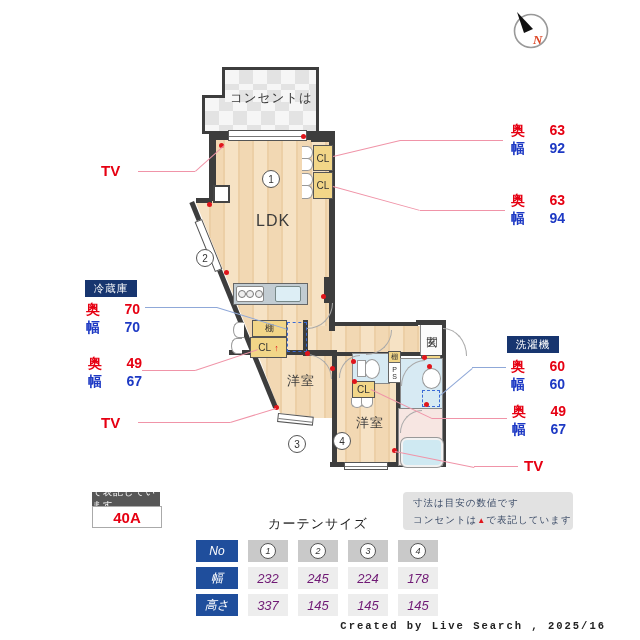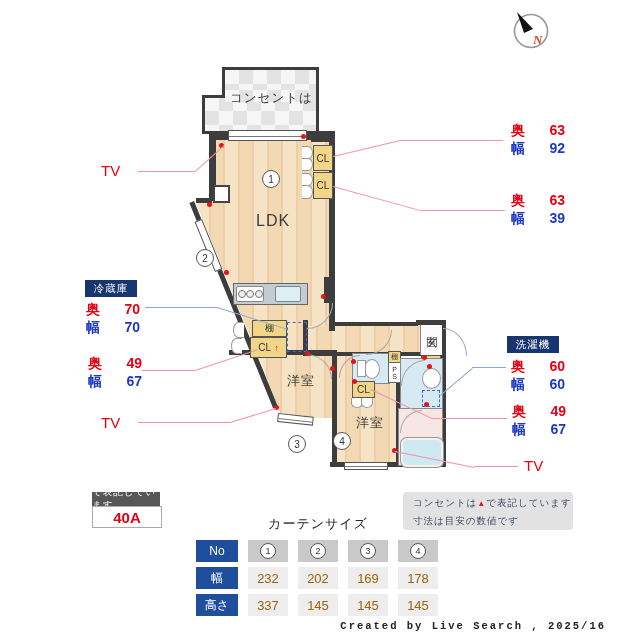--- a/index.html
+++ b/index.html
@@ -22,38 +22,38 @@
   .fold-l{border:1px solid #999;border-right:none;border-radius:100% 0 0 100%;}
   .dot{position:absolute;width:5px;height:5px;border-radius:50%;background:#e0151b;}
   .marker{position:absolute;width:16px;height:16px;border:1px solid #555;border-radius:50%;background:#fff;display:flex;align-items:center;justify-content:center;font-size:10px;color:#333;}
   .room-label{position:absolute;color:#3c3c3c;letter-spacing:1px;}
   .vtext{writing-mode:vertical-rl;text-orientation:upright;}
   
   .ln,.lnb{position:absolute;height:1.4px;transform-origin:0 0;}
   .ln{background:#f094a8;}
   .lnb{background:#8fa8d8;}
   
-  .tv{position:absolute;color:#e60012;font-weight:normal;font-size:15px;}
+  .tv{position:absolute;color:#e60012;font-weight:bold;font-size:15px;}
   .badge{position:absolute;width:52px;height:17px;background:#17356f;color:#fff;font-size:10.5px;display:flex;align-items:center;justify-content:center;letter-spacing:1px;}
   .dim{position:absolute;width:54px;display:flex;justify-content:space-between;font-weight:bold;font-size:14px;line-height:18px;}
   .red{color:#e60012;}
   .blu{color:#1d39c4;}
   
   .breaker-title{position:absolute;left:92px;top:492px;width:68px;height:14px;background:#575757;color:#fff;font-size:9.5px;display:flex;align-items:center;justify-content:center;letter-spacing:1px;}
   .breaker-value{position:absolute;left:92px;top:506px;width:68px;height:20px;background:#fff;border:1.5px solid #aaa;color:#e60012;font-size:15px;font-weight:bold;display:flex;align-items:center;justify-content:center;}
   
   .notes{position:absolute;left:403px;top:492px;width:170px;height:38px;background:#e2e2e2;border-radius:4px;color:#3a4a66;font-size:9.5px;line-height:17px;padding:2px 0 0 10px;box-sizing:border-box;letter-spacing:1px;}
   .notes .sym{color:#e0151b;font-size:8px;}
   
   .ct-title{position:absolute;left:196px;top:515px;width:244px;text-align:center;font-size:13px;color:#222;letter-spacing:1px;}
-  .ct{position:absolute;left:196px;top:540px;display:grid;grid-template-columns:42px 40px 40px 40px 40px;grid-auto-rows:22px;column-gap:10px;row-gap:5px;}
+  .ct{position:absolute;left:196px;top:540px;display:grid;grid-template-columns:42px 40px 40px 40px 40px;grid-auto-rows:22px;column-gap:10px;row-gap:5px;font-style:italic;}
   .ct .h{background:#1f4e9c;color:#fff;font-size:12px;display:flex;align-items:center;justify-content:center;}
   .ct .c{background:#c9c9c9;display:flex;align-items:center;justify-content:center;}
   .ct .c .marker{position:static;width:14px;height:14px;font-size:9px;}
-  .ct .v{background:#ededed;color:#a16207;font-size:13px;display:flex;align-items:center;justify-content:center;}
+  .ct .v{background:#ededed;color:#701a75;font-size:13px;display:flex;align-items:center;justify-content:center;}
   .footer{position:absolute;right:34px;top:620px;font-family:"Liberation Mono",monospace;font-weight:bold;font-size:10.5px;letter-spacing:2px;color:#222;}
   .counter{position:absolute;background:#c2ccd2;border:1px solid #666;}
   .burner{position:absolute;width:26px;height:14px;background:#fff;border:1px solid #888;border-radius:2px;display:flex;align-items:center;justify-content:space-evenly;}
   .burner i{width:6px;height:6px;border:1px solid #777;border-radius:50%;background:#eee;}
   .sinkbox{position:absolute;width:24px;height:14px;background:#ddeef5;border:1px solid #788;border-radius:2px;}
   .dashed-blue{position:absolute;border:1.6px dashed #3b6bd6;}
   .oval{position:absolute;background:#fff;border:1px solid #999;border-radius:50%;}
   .tub{position:absolute;left:401px;top:438px;width:38px;height:25px;background:#cfe9f2;border:2px solid #f2f2f2;box-shadow:0 0 0 1px #999;border-radius:6px;}
 </style>
 </head>
@@ -255,21 +255,21 @@
 <div class="dim" style="left:511px;top:139px;">
   <span class="blu">幅</span>
   <span class="blu">92</span>
 </div>
 <div class="dim" style="left:511px;top:191px;">
   <span class="red">奥</span>
   <span class="red">63</span>
 </div>
 <div class="dim" style="left:511px;top:209px;">
   <span class="blu">幅</span>
-  <span class="blu">39</span>
+  <span class="blu">94</span>
 </div>
 <div class="badge" style="left:507px;top:336px;">洗濯機</div>
 <div class="dim" style="left:511px;top:357px;">
   <span class="red">奥</span>
   <span class="red">60</span>
 </div>
 <div class="dim" style="left:511px;top:375px;">
   <span class="blu">幅</span>
   <span class="blu">60</span>
 </div>
@@ -286,22 +286,22 @@
 <svg class="abs" style="left:505px;top:6px;" width="52" height="52" viewBox="0 0 52 52">
   <circle cx="26" cy="25" r="16.5" fill="#fff" stroke="#999" stroke-width="1.6"></circle>
   <polygon points="12,6 28,23 19,27" fill="#111"></polygon>
   <text x="28" y="38" fill="#d42" font-size="13" font-style="italic" font-weight="bold" font-family="Liberation Serif, serif">N</text>
 </svg>
 
 <div class="breaker-title">で表記しています</div>
 <div class="breaker-value">40A</div>
 
 <div class="notes">
+  <div>寸法は目安の数値です</div>
   <div><span>コンセントは</span><span class="sym">▲</span><span>で表記しています</span></div>
-  <div>寸法は目安の数値です</div>
 </div>
 
 <div class="ct-title">カーテンサイズ</div>
 <div class="ct">
   <div class="h">No</div>
   <div class="c">
       <span class="marker">
         <span>1</span>
       </span>
     </div>
@@ -316,22 +316,22 @@
       </span>
     </div>
   <div class="c">
       <span class="marker">
         <span>4</span>
       </span>
     </div>
 
   <div class="h">幅</div>
   <div class="v">232</div>
-  <div class="v">202</div>
-  <div class="v">169</div>
+  <div class="v">245</div>
+  <div class="v">224</div>
   <div class="v">178</div>
 
   <div class="h">高さ</div>
   <div class="v">337</div>
   <div class="v">145</div>
   <div class="v">145</div>
   <div class="v">145</div>
 </div>
 
 <div class="footer">Created by Live Search , 2025/16</div>

